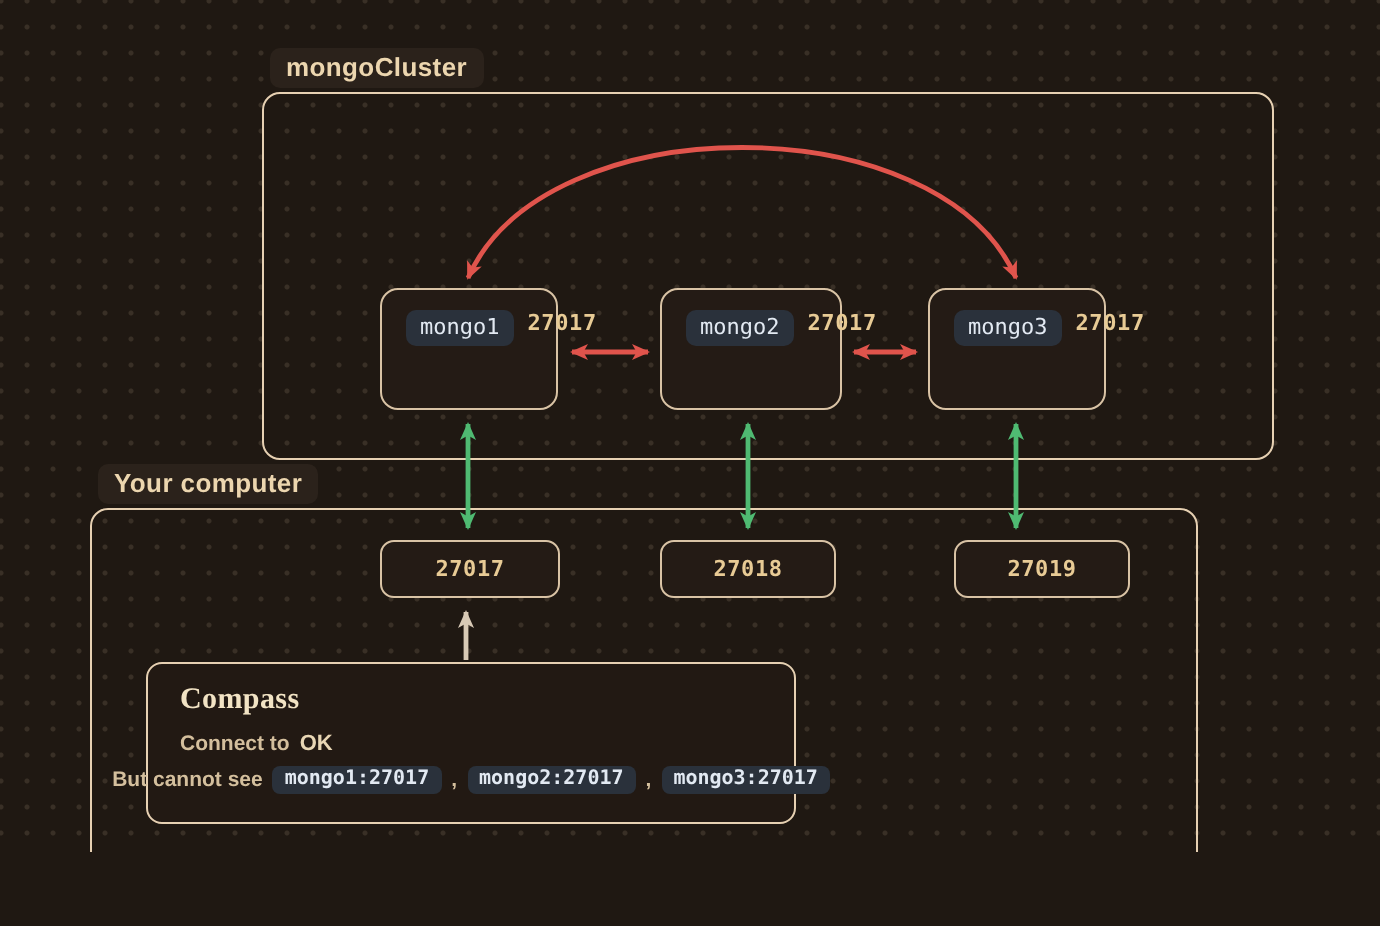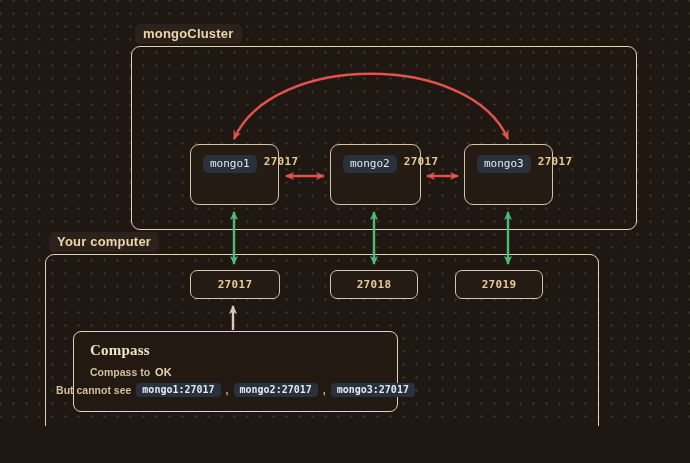--- a/index.html
+++ b/index.html
@@ -80,28 +80,28 @@
 
   <div class="group-box" style="left:45px;top:254px;width:552px;height:182px;"></div>
   <div class="group-label" style="left:49px;top:232px;">Your computer</div>
 
   <div class="port-box" style="left:190px;top:270px;width:90px;">
     <span class="port-num">27017</span>
   </div>
   <div class="port-box" style="left:330px;top:270px;width:88px;">
     <span class="port-num">27018</span>
   </div>
-  <div class="port-box" style="left:455px;top:270px;width:88px;">
+  <div class="port-box" style="left:477px;top:270px;width:88px;">
     <span class="port-num">27019</span>
   </div>
 
   <div class="compass" style="left:73px;top:331px;width:325px;height:81px;">
     <div class="compass-title">Compass</div>
     <div class="compass-line">
-      <span>Compass to</span>
+      <span>Connect to</span>
       <span class="ok-text">OK</span>
     </div>
     <div class="compass-line" style="margin-top:5px;justify-content:center;">
       <span>But cannot see</span>
       <span class="code-badge">mongo1:27017</span>
       <span class="sep">,</span>
       <span class="code-badge">mongo2:27017</span>
       <span class="sep">,</span>
       <span class="code-badge">mongo3:27017</span>
     </div>

